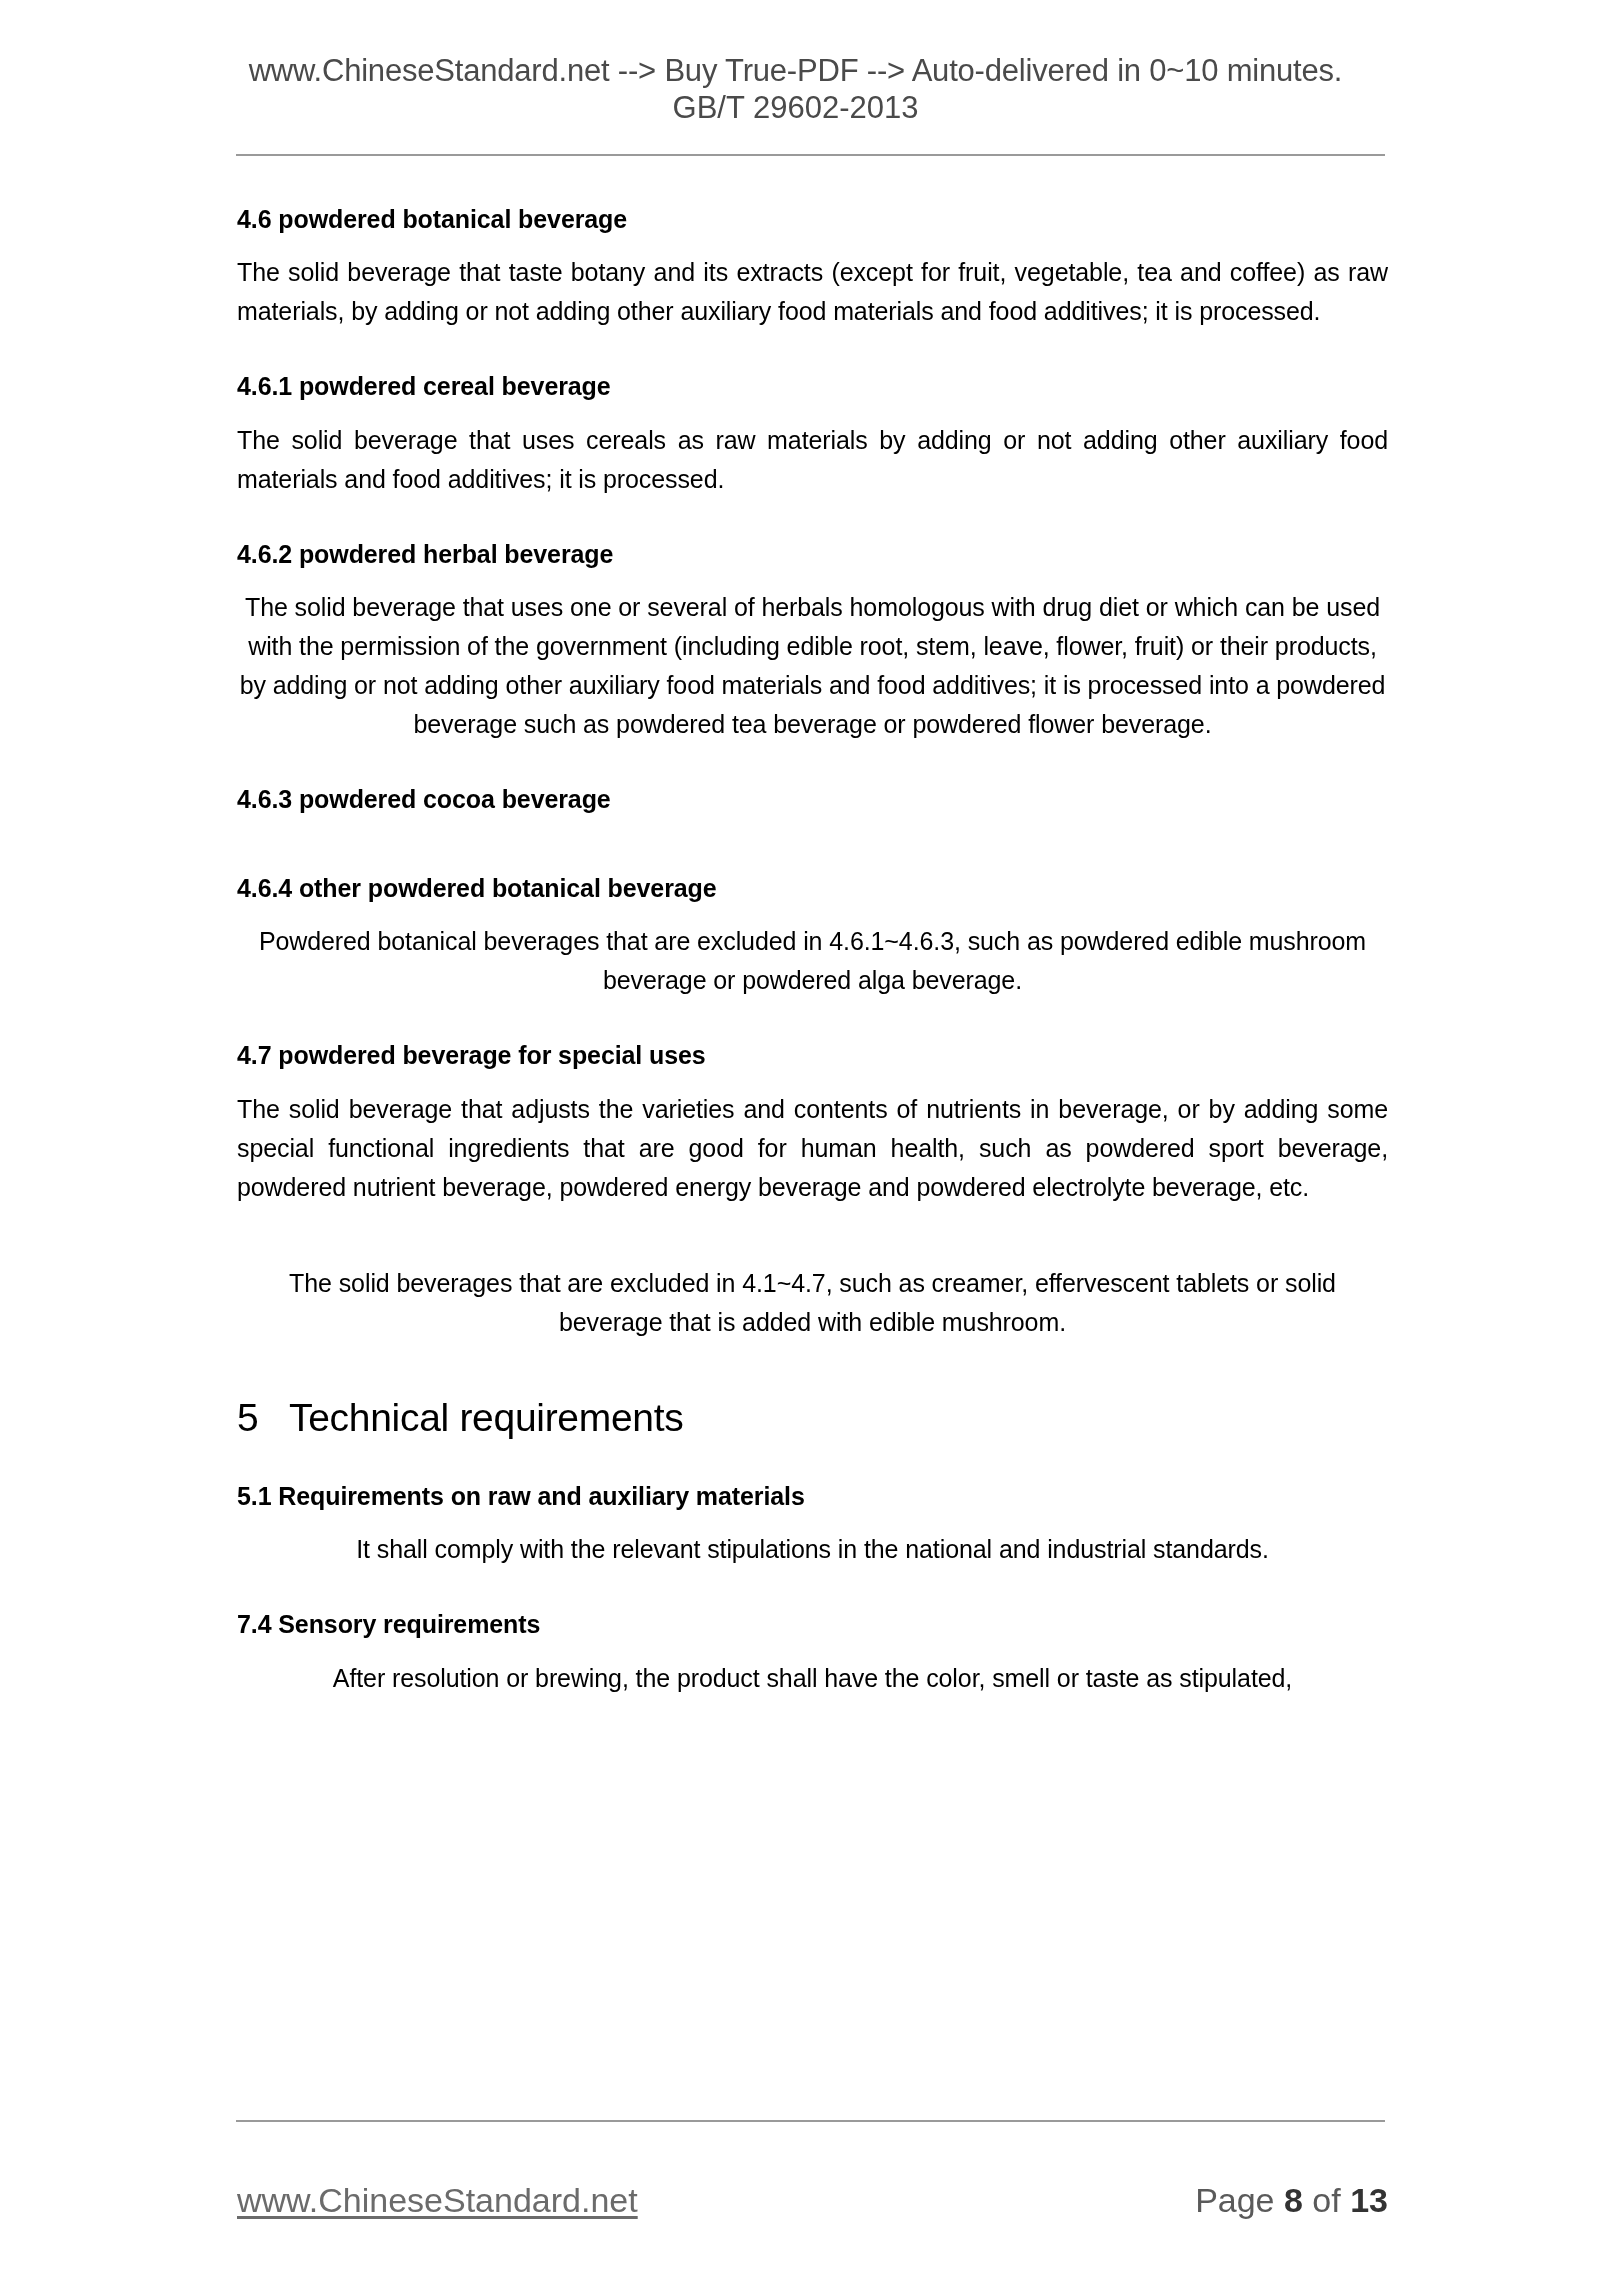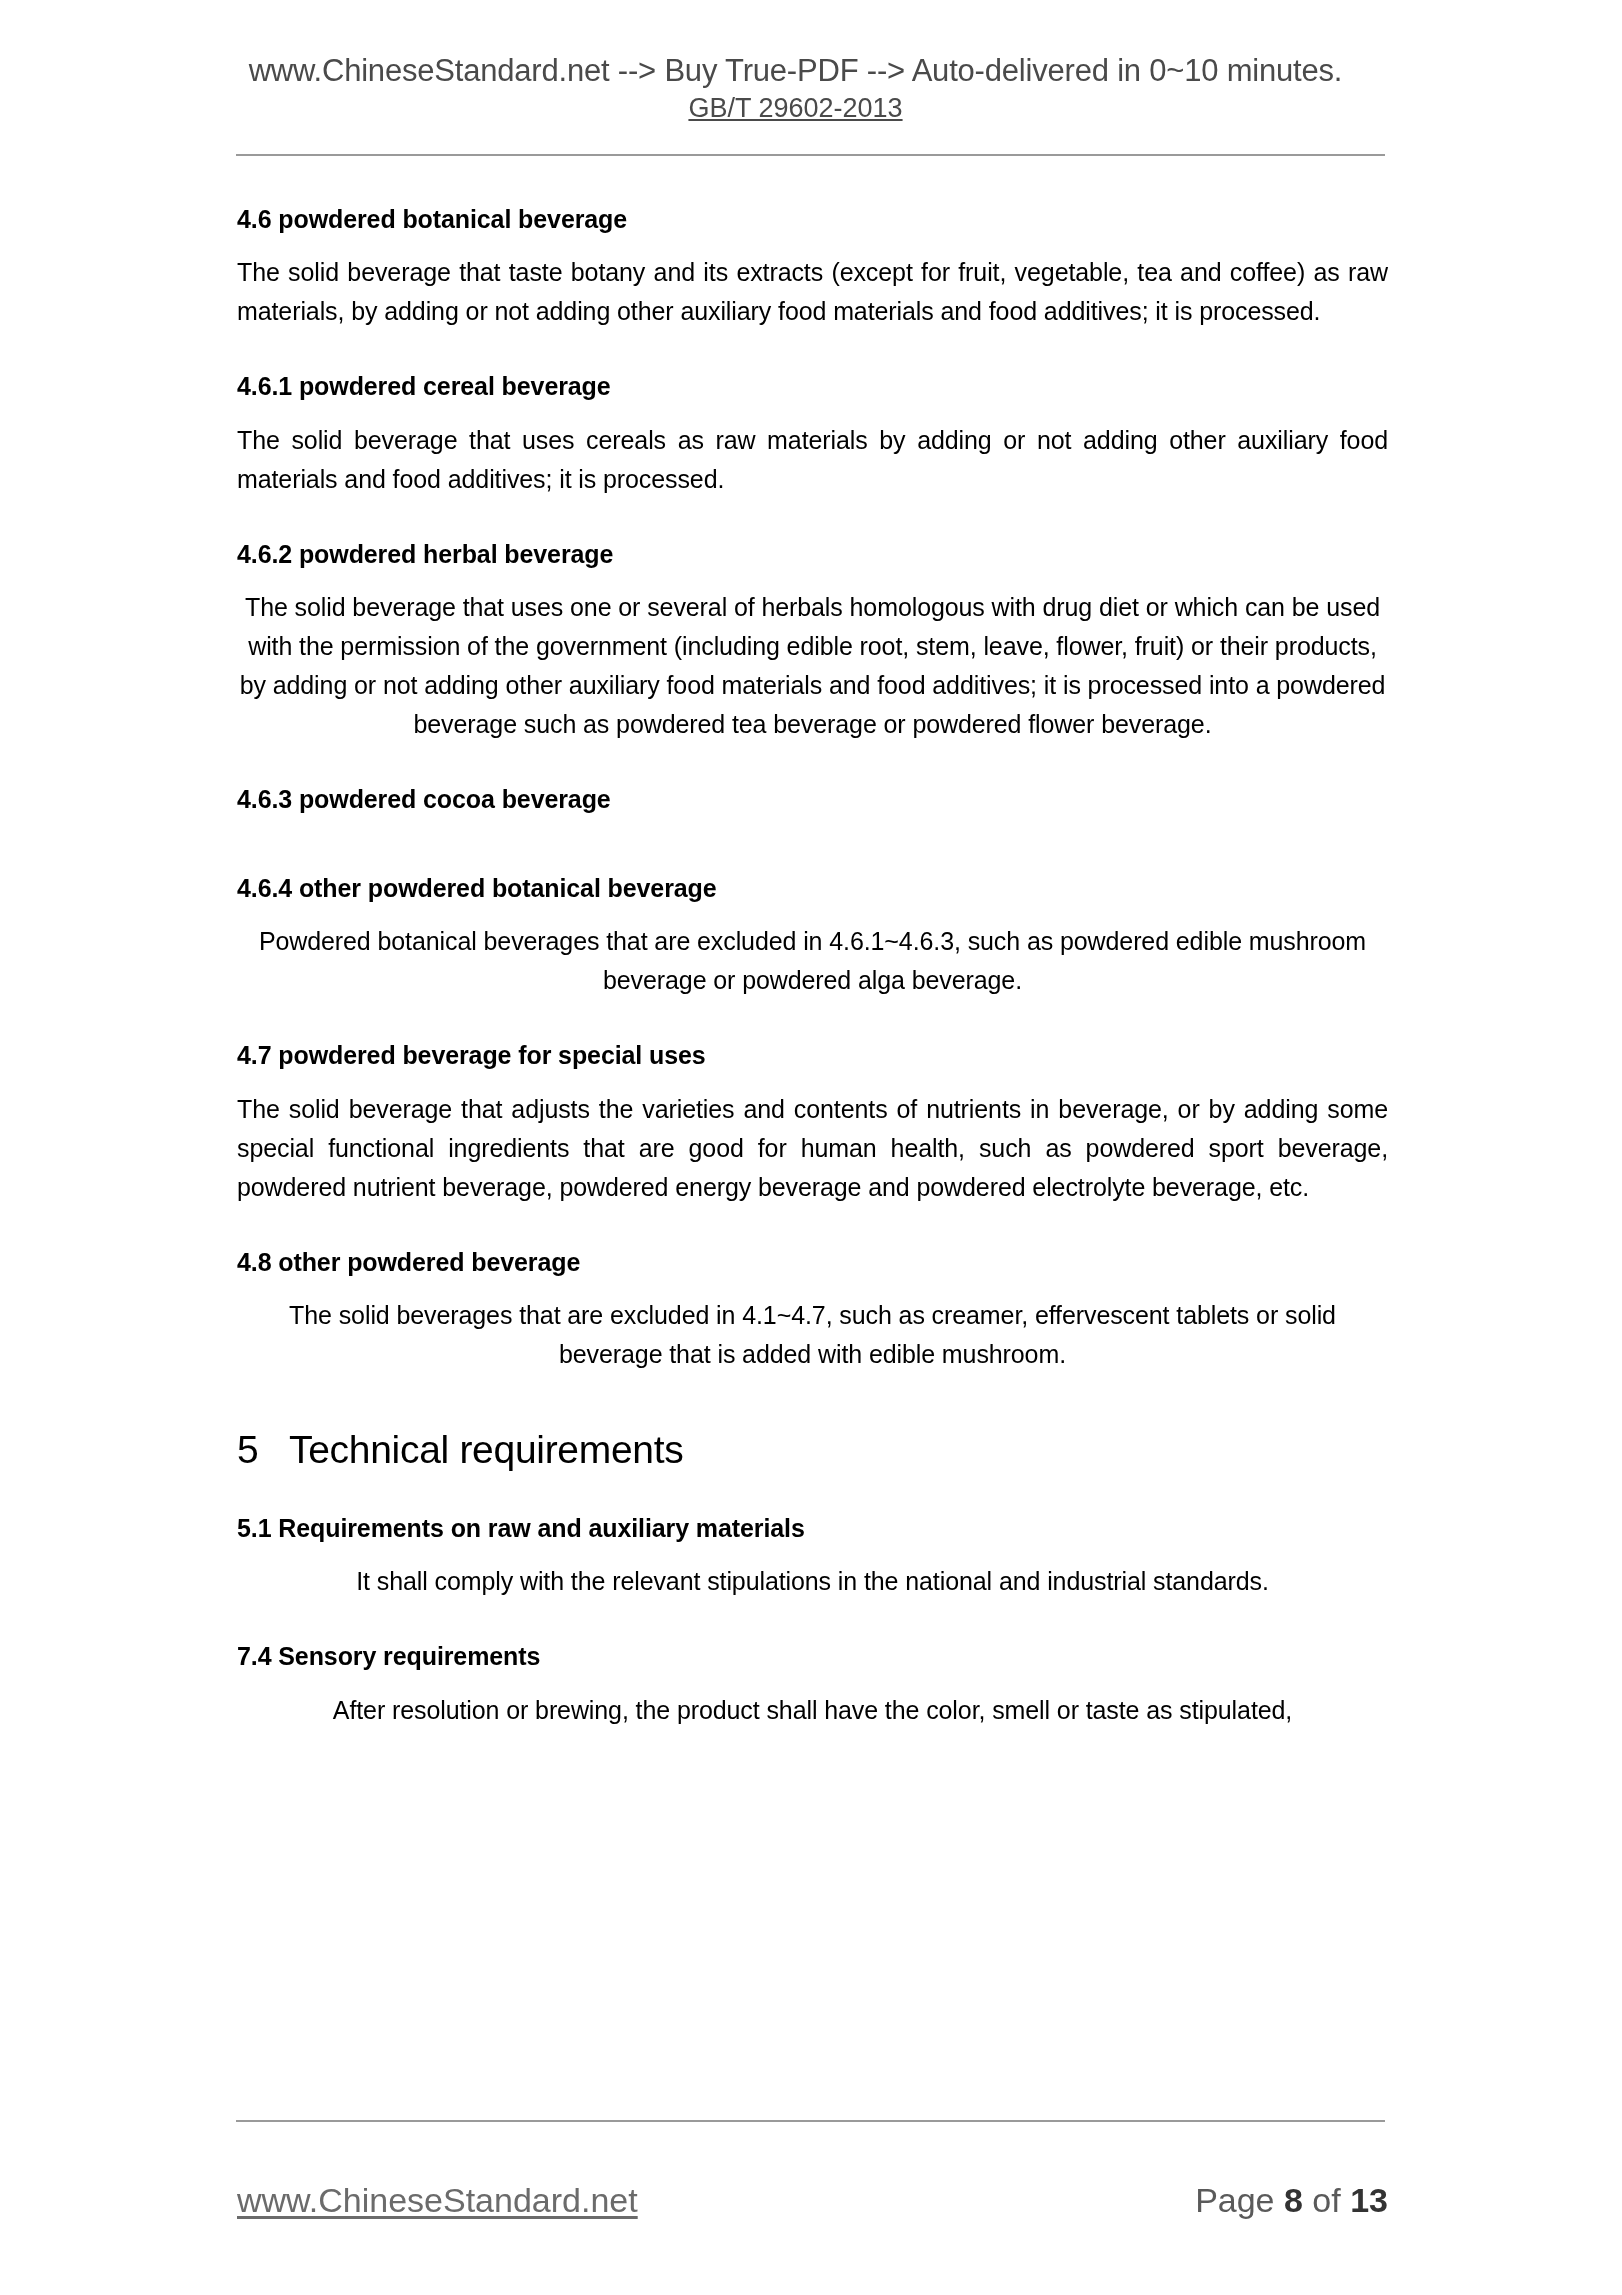--- a/index.html
+++ b/index.html
@@ -29,24 +29,23 @@
     text-align: center;
     color: #4a4a4a;
   }
   .header-line1 {
     font-size: 31px;
     line-height: 38px;
     letter-spacing: -0.2px;
     white-space: nowrap;
   }
   .header-line2 {
-    font-size: 27px;
+    font-size: 31px;
     line-height: 32px;
     margin-top: 1.7px;
-    text-decoration: underline;
   }
   .header-rule {
     position: absolute;
     left: 236px;
     top: 154px;
     width: 1149px;
     height: 1.7px;
     background: #9a9a9a;
   }
 
@@ -166,21 +165,20 @@
     <p class="body noj">Powdered botanical beverages that are excluded in 4.6.1~4.6.3, such as powdered edible mushroom beverage or powdered alga beverage.</p>
 
     <div class="gap-head"></div>
 
     <h3 class="sec-head">4.7 powdered beverage for special uses</h3>
     <div class="gap-para"></div>
     <p class="body">The solid beverage that adjusts the varieties and contents of nutrients in beverage, or by adding some special functional ingredients that are good for human health, such as powdered sport beverage, powdered nutrient beverage, powdered energy beverage and powdered electrolyte beverage, etc.</p>
 
     <div class="gap-head"></div>
 
-    <h3 class="sec-head">4.8 other powdered beverage</h3>
     <div class="gap-para"></div>
     <p class="body noj">The solid beverages that are excluded in 4.1~4.7, such as creamer, effervescent tablets or solid beverage that is added with edible mushroom.</p>
 
     <div class="gap-big"></div>
 
     <h2 class="big-head">
       <span class="num">5</span>
       <span>Technical requirements</span>
     </h2>
 

